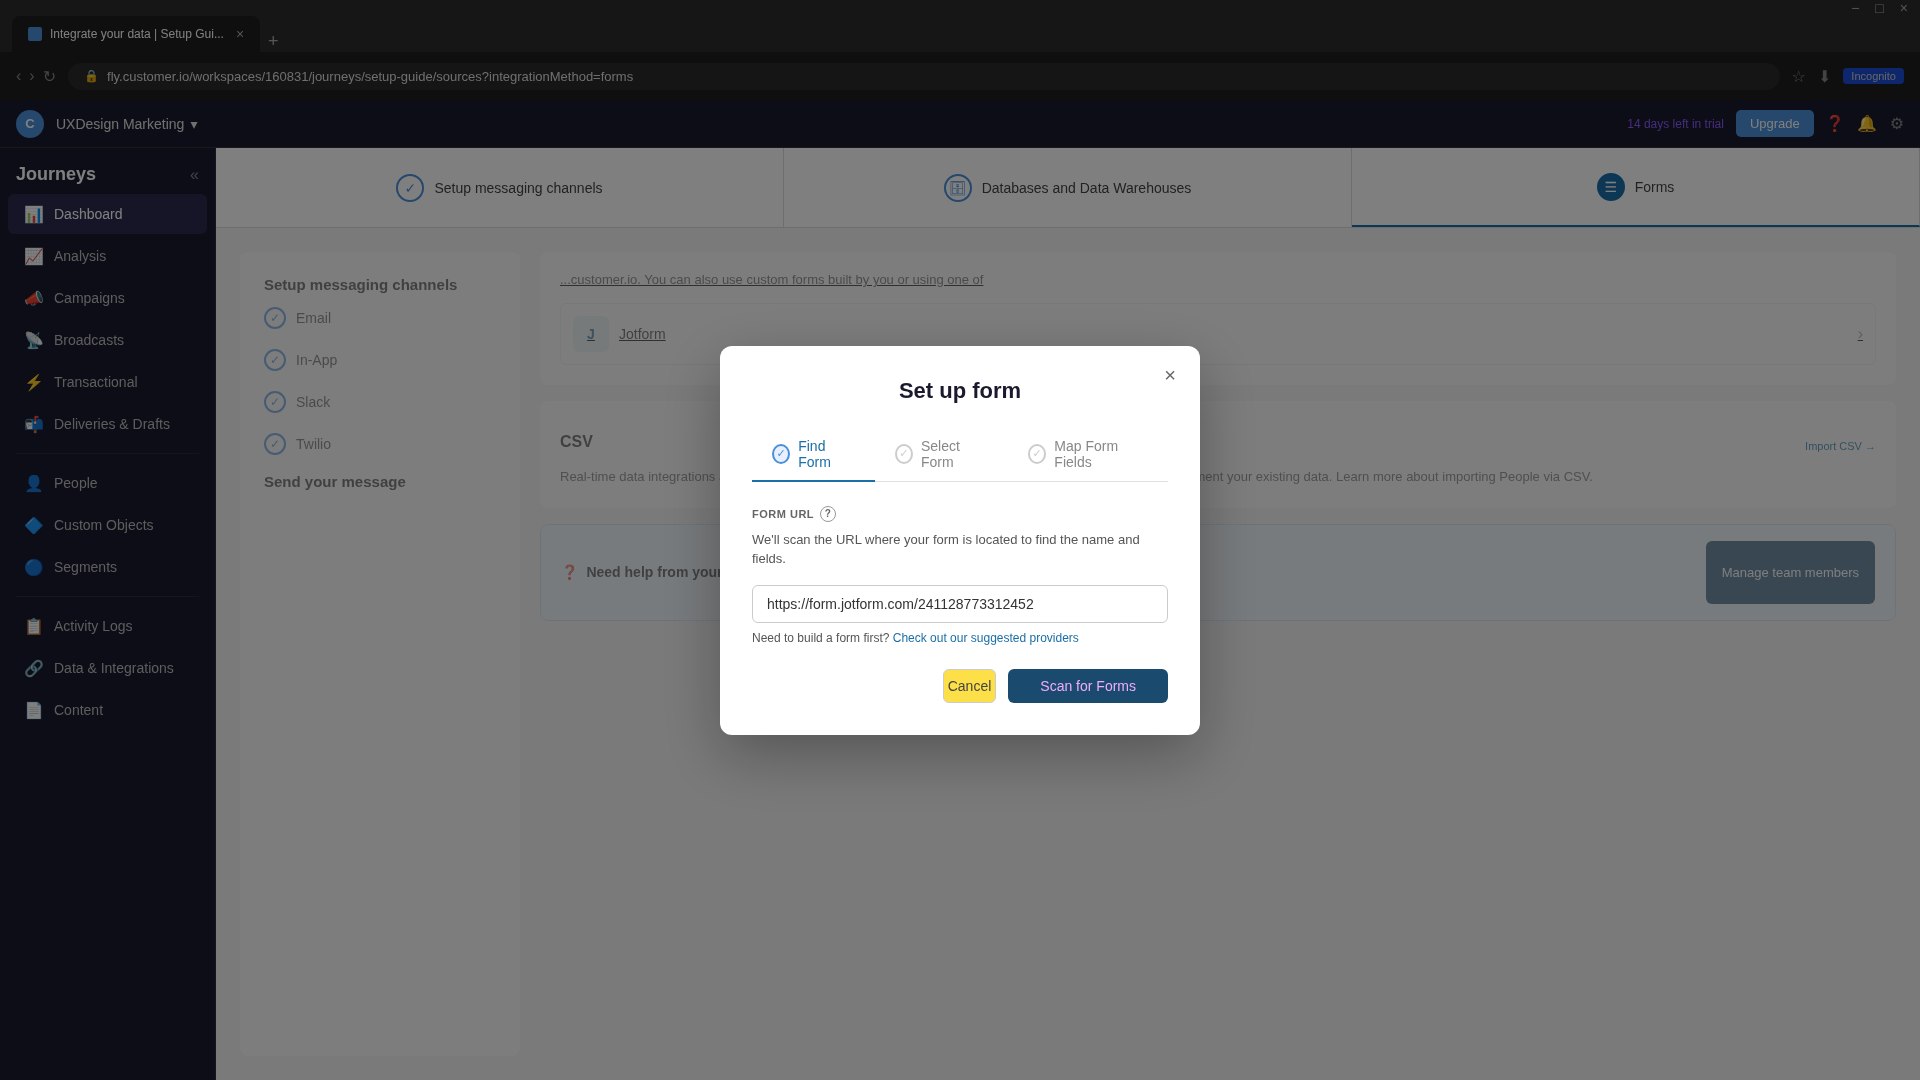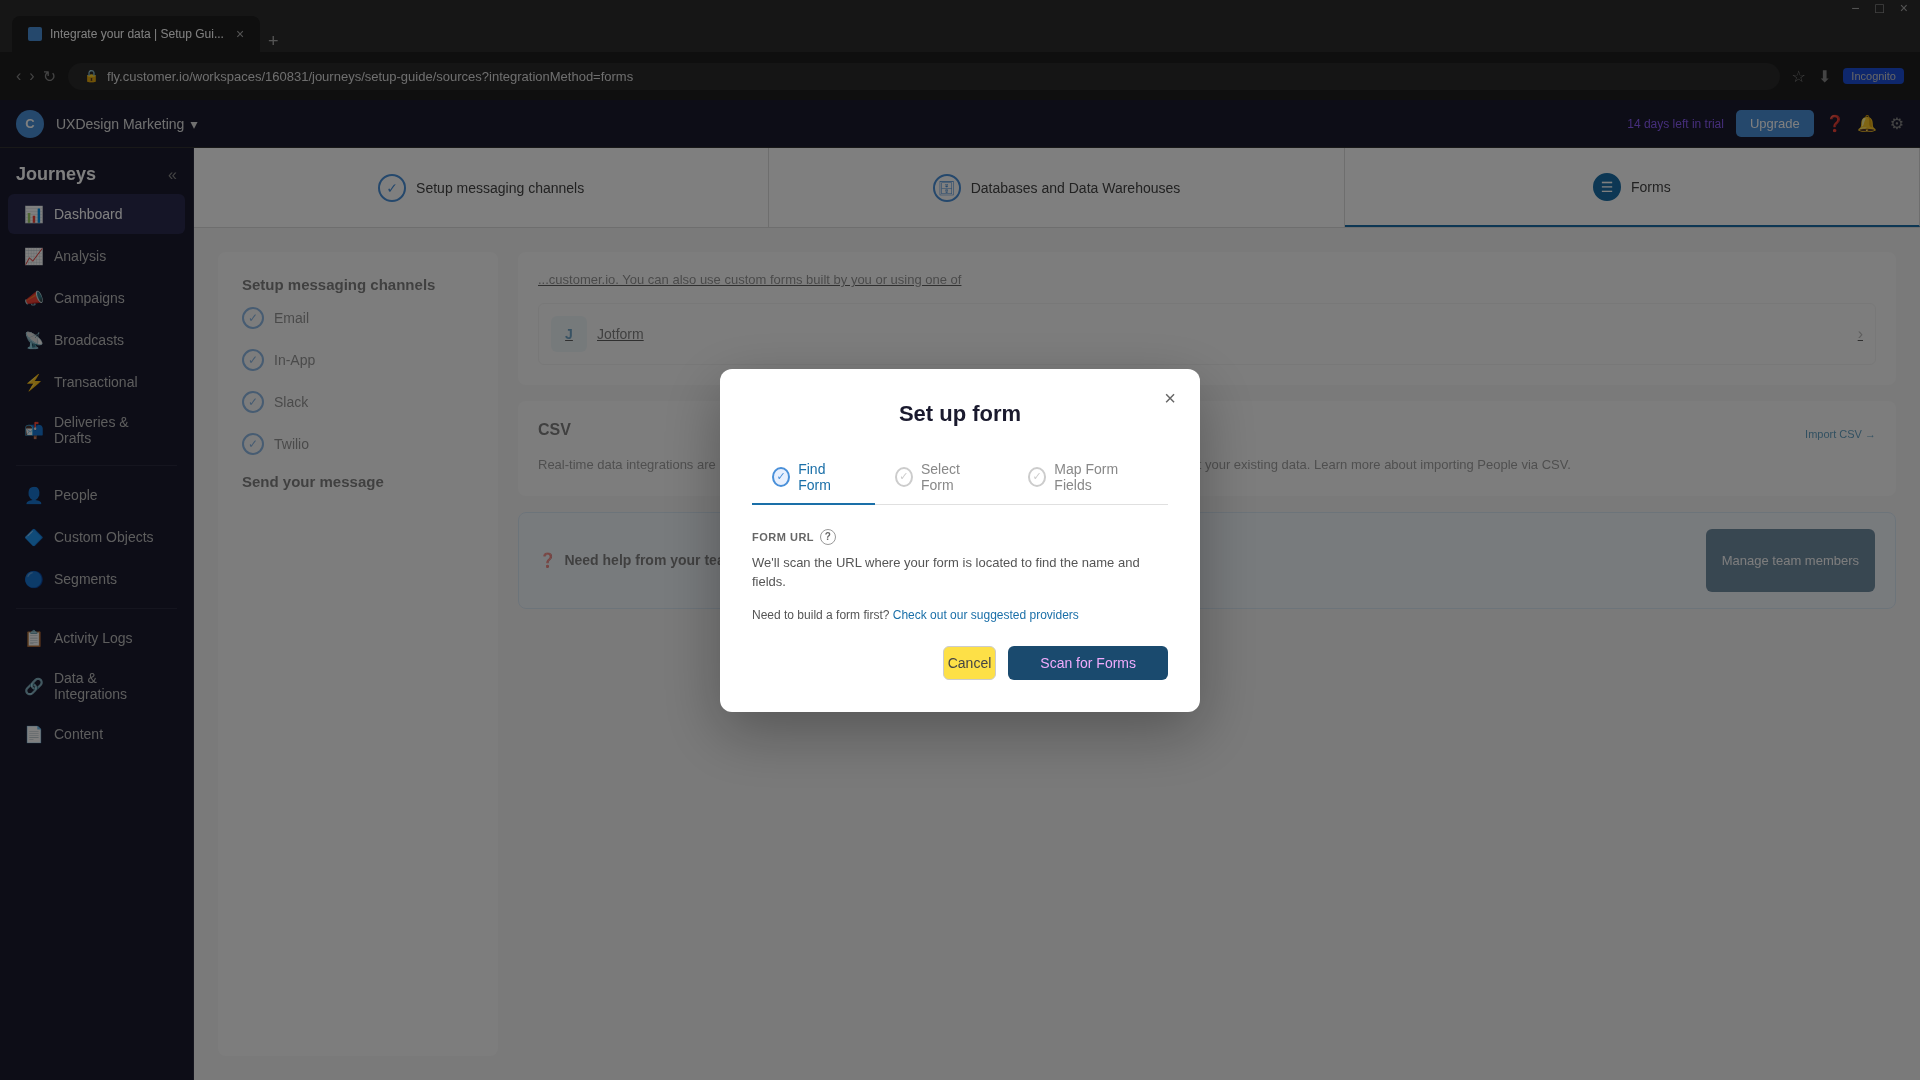--- a/index.html
+++ b/index.html
@@ -29,21 +29,21 @@
     .workspace-name { color: #e0e0e0; font-size: 14px; font-weight: 500; display: flex; align-items: center; gap: 6px; cursor: pointer; }
     .header-right { margin-left: auto; display: flex; align-items: center; gap: 12px; }
     .trial-badge { color: #8b5cf6; font-size: 12px; }
     .upgrade-btn { background: #4a90d9; color: white; border: none; padding: 6px 14px; border-radius: 5px; font-size: 13px; cursor: pointer; font-weight: 500; }
     .header-icon { color: #888; font-size: 16px; cursor: pointer; }
 
     
     .app-body { display: flex; height: calc(1080px - 148px); }
 
     
-    .sidebar { width: 194px; background: #1a1a2e; color: #ddd; display: flex; flex-direction: column; padding: 8px 0; border-right: 1px solid #2a2a3e; flex-shrink: 0; }
+    .sidebar { width: 216px; background: #1a1a2e; color: #ddd; display: flex; flex-direction: column; padding: 8px 0; border-right: 1px solid #2a2a3e; flex-shrink: 0; }
     .sidebar-section-header { display: flex; align-items: center; justify-content: space-between; padding: 8px 16px; }
     .sidebar-section-title { font-size: 18px; font-weight: 600; color: #fff; }
     .sidebar-collapse { color: #888; cursor: pointer; font-size: 16px; }
     .sidebar-item { display: flex; align-items: center; gap: 10px; padding: 10px 16px; cursor: pointer; color: #bbb; font-size: 14px; border-radius: 6px; margin: 1px 8px; }
     .sidebar-item.active { background: #2a2a4e; color: #fff; }
     .sidebar-icon { width: 20px; height: 20px; display: flex; align-items: center; justify-content: center; font-size: 16px; }
     .sidebar-divider { height: 1px; background: #2a2a3e; margin: 8px 16px; }
 
     
     .main-content { flex: 1; background: #f0f0f0; overflow: hidden; position: relative; }
@@ -98,21 +98,21 @@
     .bg-text { font-size: 13px; color: #666; line-height: 1.6; }
     .form-provider { display: flex; align-items: center; gap: 10px; padding: 12px; border: 1px solid #eee; border-radius: 6px; cursor: pointer; justify-content: space-between; }
     .provider-info { display: flex; align-items: center; gap: 10px; }
     .provider-logo { width: 36px; height: 36px; border-radius: 6px; display: flex; align-items: center; justify-content: center; font-weight: bold; font-size: 14px; }
     .jotform-logo { background: #e8f4f8; color: #1a6fa8; }
     .provider-name { font-size: 14px; font-weight: 500; color: #333; }
     .provider-arrow { color: #999; font-size: 16px; }
 
     
     .csv-section { background: white; border-radius: 8px; padding: 20px; margin-top: 16px; }
-    .csv-header { display: flex; justify-content: space-between; align-items: center; margin-bottom: 8px; }
+    .csv-header { display: flex; justify-content: space-between; align-items: center; margin-bottom: 8px; margin-top: 12px; }
     .import-csv-link { color: #0369a1; font-size: 11px; cursor: pointer; display: flex; align-items: center; gap: 4px; }
 
     
     .help-banner { background: #f0f7ff; border: 1px solid #c8e0f5; border-radius: 8px; padding: 16px 20px; display: flex; align-items: center; justify-content: space-between; margin-top: 16px; }
     .help-text { font-size: 14px; color: #333; display: flex; align-items: center; gap: 8px; }
     .help-text strong { font-weight: 600; }
     .manage-btn { background: #1a4a6e; color: white; border: none; padding: 24px 16px; border-radius: 6px; font-size: 13px; cursor: pointer; }
   </style>
 </head>
 <body>
@@ -317,20 +317,21 @@
             <span>Map Form Fields</span>
           </div>
         </div>
 
         <div>
           <div class="form-url-label">
             <span>FORM URL</span>
             <div class="help-icon">?</div>
           </div>
           <p class="form-url-desc">We'll scan the URL where your form is located to find the name and fields.</p>
+          <input class="form-url-input" type="text" value="https://form.jotform.com/241128773312452" placeholder="https://form.jotform.com/241128773312452" style="">
           <p class="form-hint">
             <span>Need to build a form first?</span>
             <a>Check out our suggested providers</a>
           </p>
         </div>
 
         <div class="modal-actions">
           <button class="btn-cancel">Cancel</button>
           <button class="btn-scan">Scan for Forms</button>
         </div>

